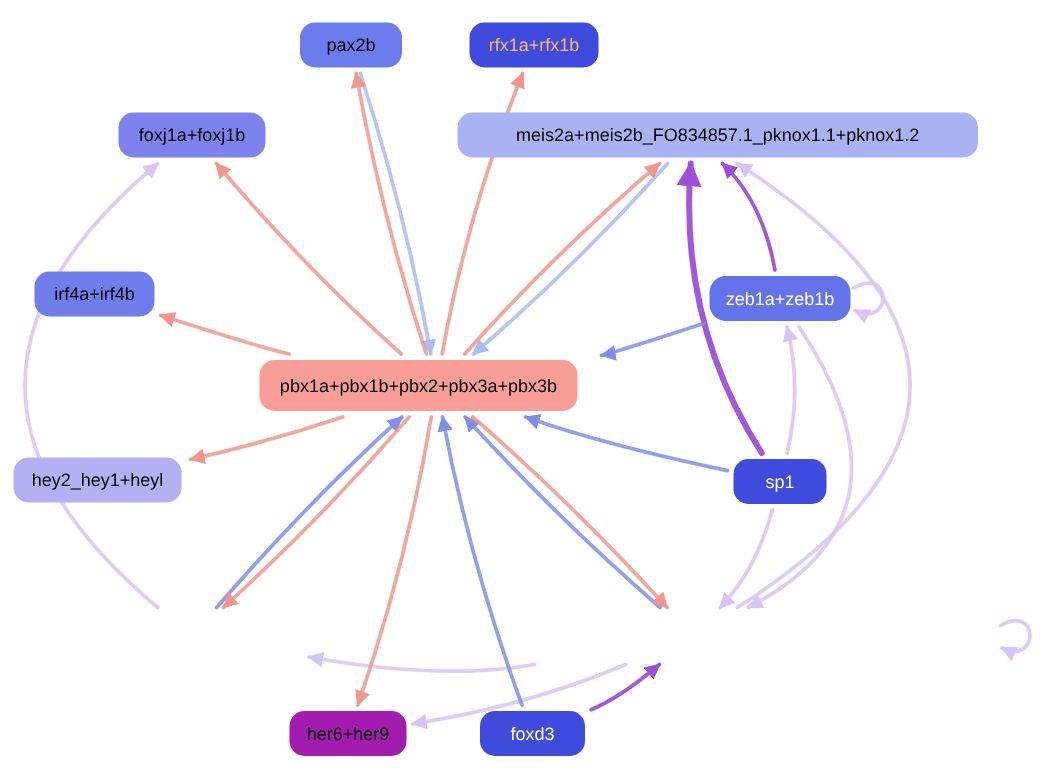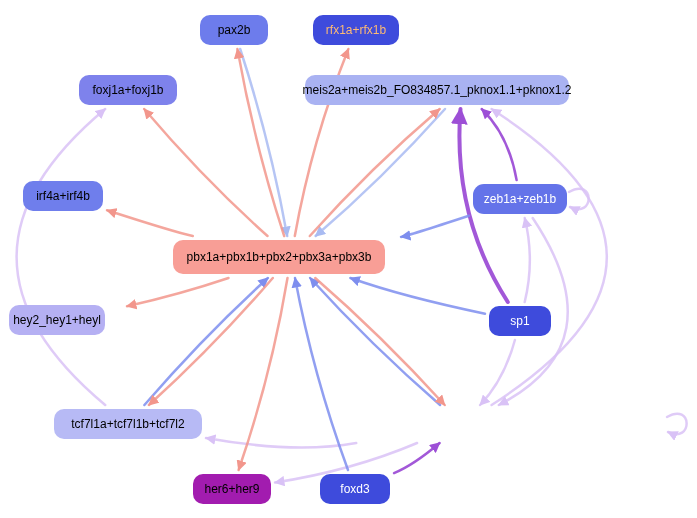--- a/index.html
+++ b/index.html
@@ -61,22 +61,21 @@
       <path d="M 192.8 236.0 Q 175.4 232.3 107.0 210.2" fill="none" stroke="#f2968c" stroke-width="2.5" stroke-linecap="round" stroke-opacity="0.85" marker-end="url(#arr-salmon)"></path>
       <path d="M 228.5 278.0 Q 180.1 294.3 127.0 306.3" fill="none" stroke="#f2968c" stroke-width="2.5" stroke-linecap="round" stroke-opacity="0.85" marker-end="url(#arr-salmon)"></path>
       <path d="M 272.8 278.0 Q 214.5 345.4 148.9 405.0" fill="none" stroke="#f2968c" stroke-width="2.5" stroke-linecap="round" stroke-opacity="0.85" marker-end="url(#arr-salmon)"></path>
       <path d="M 287.5 278.0 Q 271.2 375.5 238.6 470.0" fill="none" stroke="#f2968c" stroke-width="2.5" stroke-linecap="round" stroke-opacity="0.85" marker-end="url(#arr-salmon)"></path>
       <path d="M 315.2 278.0 Q 381.4 335.5 444.7 405.0" fill="none" stroke="#f2968c" stroke-width="2.5" stroke-linecap="round" stroke-opacity="0.85" marker-end="url(#arr-salmon)"></path>
     </svg>
 
   <div class="node" style="left: 200px; top: 15px; width: 68px; height: 30px; background: rgb(109, 124, 236); color: rgb(0, 0, 0);">pax2b</div>
   <div class="node" style="left: 313px; top: 15px; width: 86px; height: 30px; background: rgb(62, 75, 220); color: #fdba74;">rfx1a+rfx1b</div>
   <div class="node" style="left: 79px; top: 75px; width: 98px; height: 30px; background: rgb(126, 130, 236); color: rgb(0, 0, 0);">foxj1a+foxj1b</div>
-  <div class="node" style="left: 305px; top: 75px; width: 264px; height: 30px; background: rgb(169, 178, 242); color: rgb(0, 0, 0);">meis2a+meis2b_FO834857.1_pknox1.1+pknox1.2</div>
+  <div class="node" style="left: 305px; top: 75px; width: 347px; height: 30px; background: rgb(169, 178, 242); color: rgb(0, 0, 0);">meis2a+meis2b_FO834857.1_pknox1.1+pknox1.2</div>
   <div class="node" style="left: 23px; top: 181px; width: 80px; height: 30px; background: rgb(111, 126, 236); color: rgb(0, 0, 0);">irf4a+irf4b</div>
   <div class="node" style="left: 473px; top: 184px; width: 94px; height: 30px; background: rgb(100, 115, 233); color: rgb(255, 255, 255); border-radius: 11px;">zeb1a+zeb1b</div>
   <div class="node" style="left: 173px; top: 240px; width: 212px; height: 34px; background: rgb(248, 158, 150); color: rgb(0, 0, 0);">pbx1a+pbx1b+pbx2+pbx3a+pbx3b</div>
-  <div class="node" style="left: 9px; top: 305px; width: 96px; height: 30px; background: rgb(181, 176, 243); color: rgb(0, 0, 0);">hey2_hey1+heyl</div>
+  <div class="node" style="left: 9px; top: 305px; width: 112px; height: 30px; background: rgb(181, 176, 243); color: rgb(0, 0, 0);">hey2_hey1+heyl</div>
   <div class="node" style="left: 489px; top: 306px; width: 62px; height: 30px; background: rgb(62, 75, 220); color: rgb(255, 255, 255);">sp1</div>
-  <div class="node" style="left: 54px; top: 409px; width: 148px; height: 30px; background: rgb(183, 186, 245); color: rgb(0, 0, 0);">tcf7l1a+tcf7l1b+tcf7l2</div>
   <div class="node" style="left: 193px; top: 474px; width: 78px; height: 30px; background: #a21caf; color: rgb(0, 0, 0);">her6+her9</div>
   <div class="node" style="left: 320px; top: 474px; width: 70px; height: 30px; background: rgb(62, 75, 220); color: rgb(255, 255, 255);">foxd3</div>
 </div>
 
 </body></html>

